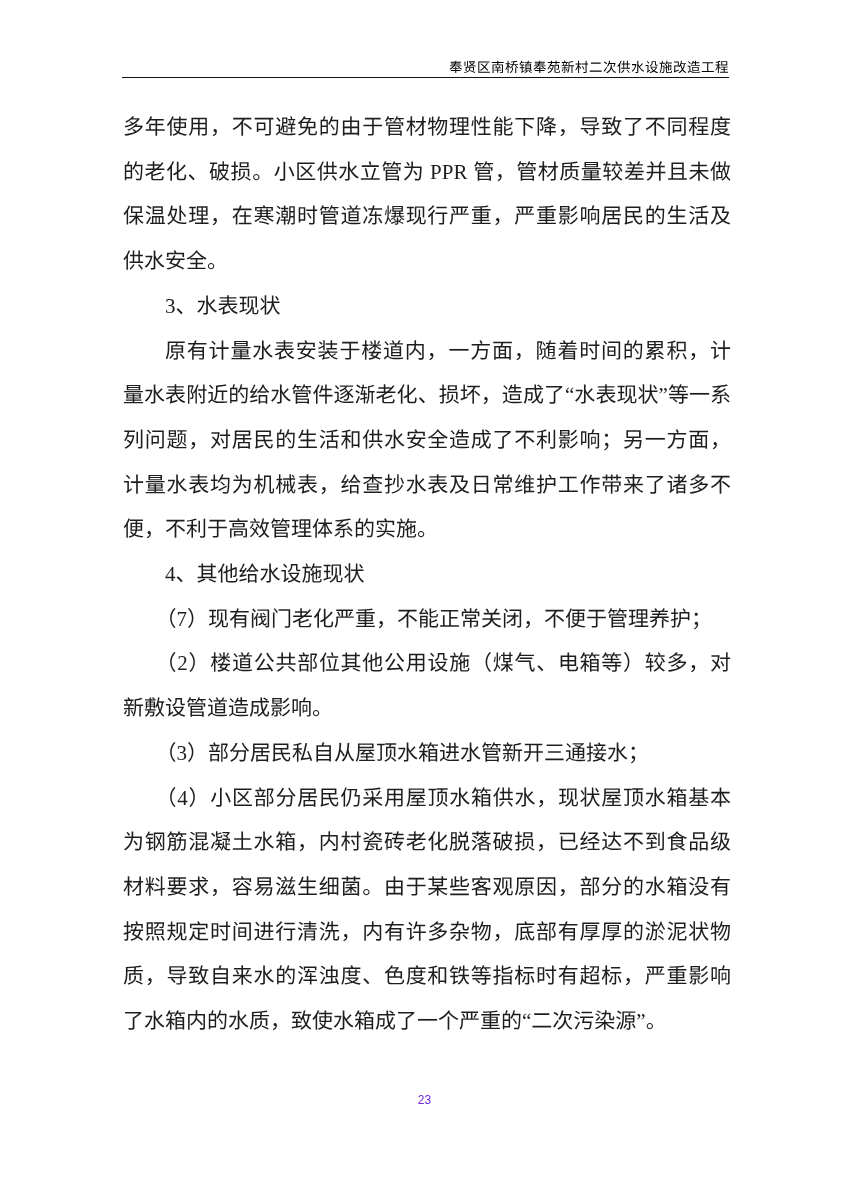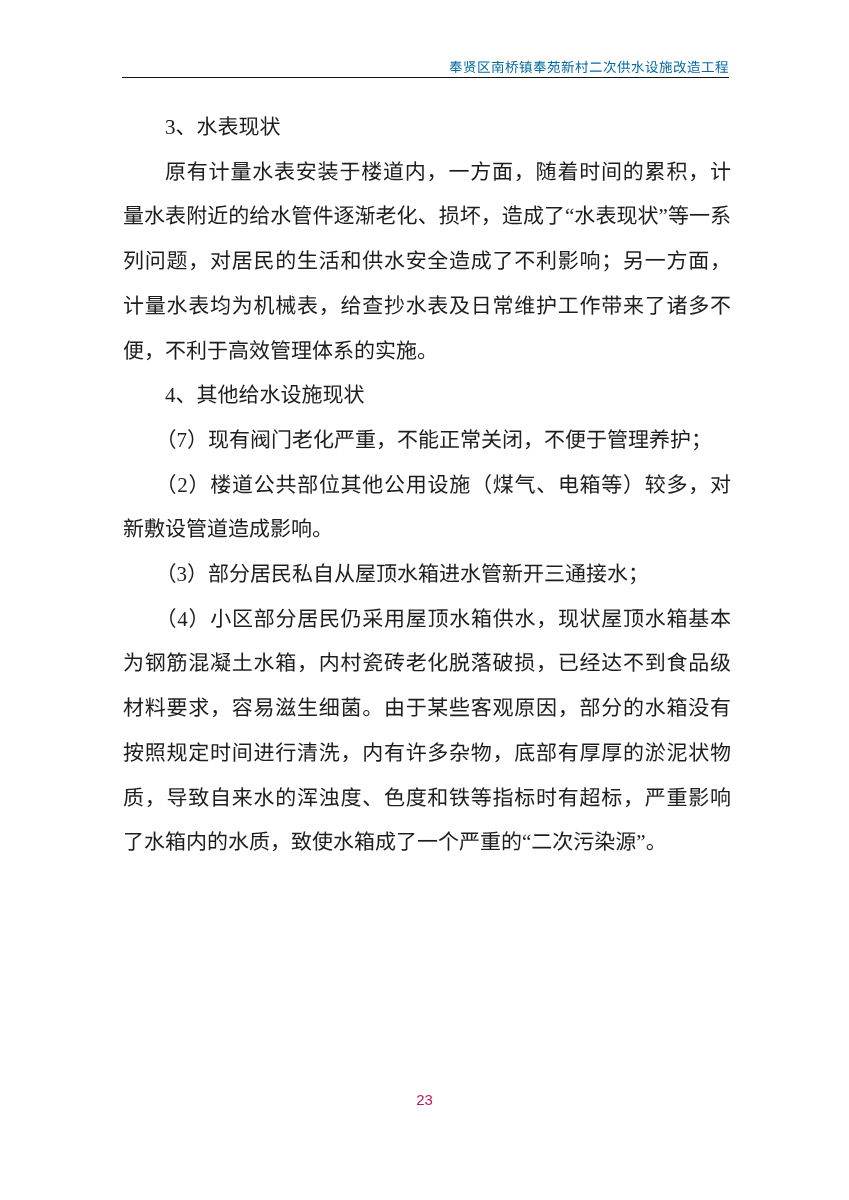--- a/index.html
+++ b/index.html
@@ -21,21 +21,21 @@
     background: #ffffff;
   }
   .page-header {
     position: absolute;
     left: 122px;
     width: 607px;
     top: 59px;
     text-align: right;
     font-size: 13.5px;
     line-height: 17px;
-    color: #0369a1;
+    color: #000000;
     letter-spacing: 0.5px;
   }
   .header-rule {
     position: absolute;
     left: 122px;
     width: 607px;
     top: 77px;
     height: 0;
     border-top: 1.5px solid #111111;
   }
@@ -58,36 +58,37 @@
   }
   .page-body p.indent-list {
     text-indent: 1.55em;
   }
   .page-footer {
     position: absolute;
     left: 0;
     top: 1091px;
     width: 100%;
     text-align: center;
-    font-size: 15px;
+    font-size: 12px;
     line-height: 18px;
-    color: #be185d;
+    color: #6d28d9;
     font-family: "Liberation Sans", "DejaVu Sans", sans-serif;
   }
 </style>
 </head>
 <body>
 
 <div class="page">
 
   <div class="page-header">奉贤区南桥镇奉苑新村二次供水设施改造工程</div>
 
   <div class="header-rule"></div>
 
   <div class="page-body">
+    <p>多年使用，不可避免的由于管材物理性能下降，导致了不同程度的老化、破损。小区供水立管为 PPR 管，管材质量较差并且未做保温处理，在寒潮时管道冻爆现行严重，严重影响居民的生活及供水安全。</p>
     <p class="indent">3、水表现状</p>
     <p class="indent">原有计量水表安装于楼道内，一方面，随着时间的累积，计量水表附近的给水管件逐渐老化、损坏，造成了“水表现状”等一系列问题，对居民的生活和供水安全造成了不利影响；另一方面，计量水表均为机械表，给查抄水表及日常维护工作带来了诸多不便，不利于高效管理体系的实施。</p>
     <p class="indent">4、其他给水设施现状</p>
     <p class="indent-list">（7）现有阀门老化严重，不能正常关闭，不便于管理养护；</p>
     <p class="indent-list">（2）楼道公共部位其他公用设施（煤气、电箱等）较多，对新敷设管道造成影响。</p>
     <p class="indent-list">（3）部分居民私自从屋顶水箱进水管新开三通接水；</p>
     <p class="indent-list">（4）小区部分居民仍采用屋顶水箱供水，现状屋顶水箱基本为钢筋混凝土水箱，内村瓷砖老化脱落破损，已经达不到食品级材料要求，容易滋生细菌。由于某些客观原因，部分的水箱没有按照规定时间进行清洗，内有许多杂物，底部有厚厚的淤泥状物质，导致自来水的浑浊度、色度和铁等指标时有超标，严重影响了水箱内的水质，致使水箱成了一个严重的“二次污染源”。</p>
   </div>
 
   <div class="page-footer">23</div>

